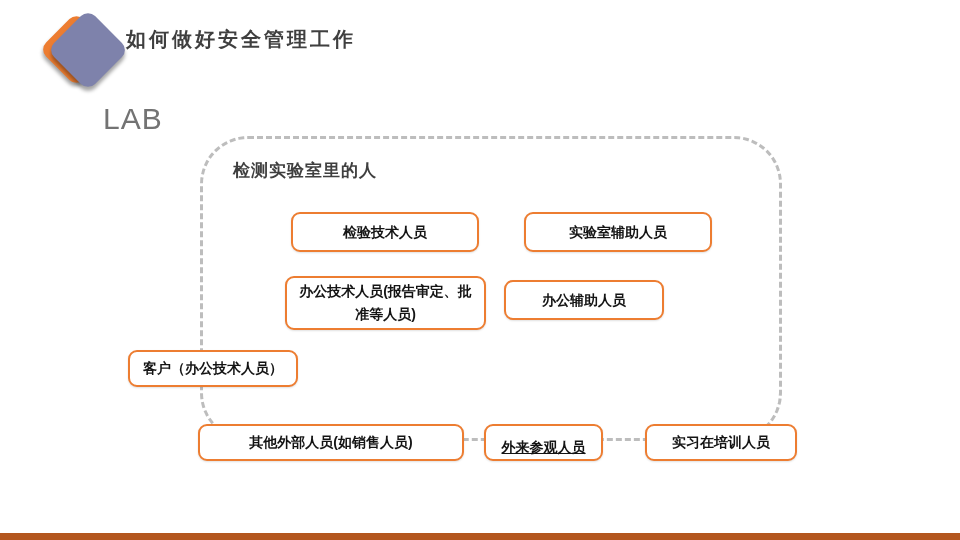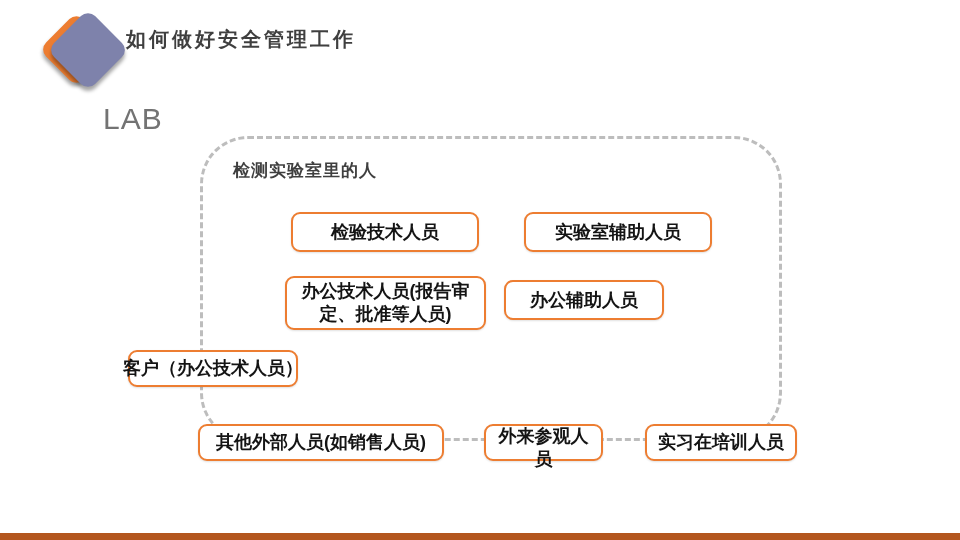--- a/index.html
+++ b/index.html
@@ -43,31 +43,31 @@
     font-family:"DejaVu Serif", serif;
     font-size:17px;font-weight:bold;color:#3F3F3F;letter-spacing:1px;
     white-space:nowrap;
   }
   
   .box{
     position:absolute;background:#ffffff;
     border:2.5px solid #ED7D31;border-radius:9px;
     box-sizing:border-box;z-index:2;
     display:flex;align-items:center;justify-content:center;
-    font-size:18px;font-weight:bold;color:#141414;
+    font-size:14px;font-weight:bold;color:#141414;
     text-align:center;line-height:23px;
     box-shadow:0 1px 2px rgba(0,0,0,0.12);
   }
   .box-test-tech     {left:291px;top:212px;width:188px;height:40px;}
   .box-lab-assist    {left:504px;top:212px;width:188px;height:40px;margin-left:20px;}
-  .box-office-tech   {left:285px;top:276px;width:201px;height:54px;padding:2px 4px;}
+  .box-office-tech   {left:285px;top:276px;width:201px;height:54px;padding:2px 11px;}
   .box-office-assist {left:504px;top:280px;width:160px;height:40px;}
   .box-customer      {left:128px;top:350px;width:170px;height:37px;white-space:nowrap;}
-  .box-other-external{left:198px;top:424px;width:246px;height:37px;white-space:nowrap;}
-  .box-visitors      {left:484px;top:424px;width:119px;height:37px;align-items:center;padding-top:11px;overflow:visible;}
+  .box-other-external{left:198px;top:424px;width:266px;height:37px;white-space:nowrap;}
+  .box-visitors      {left:484px;top:424px;width:119px;height:37px;align-items:flex-end;padding-top:11px;overflow:visible;text-decoration:underline;}
   .box-visitors .narrow{display:inline-block;width:90px;}
   .box-trainees      {left:645px;top:424px;width:152px;height:37px;white-space:nowrap;}
   
   .footer-bar{
     position:absolute;left:0;bottom:0;width:960px;height:7px;
     background:#B3561E;z-index:3;
   }
 </style>
 </head>
 <body>

